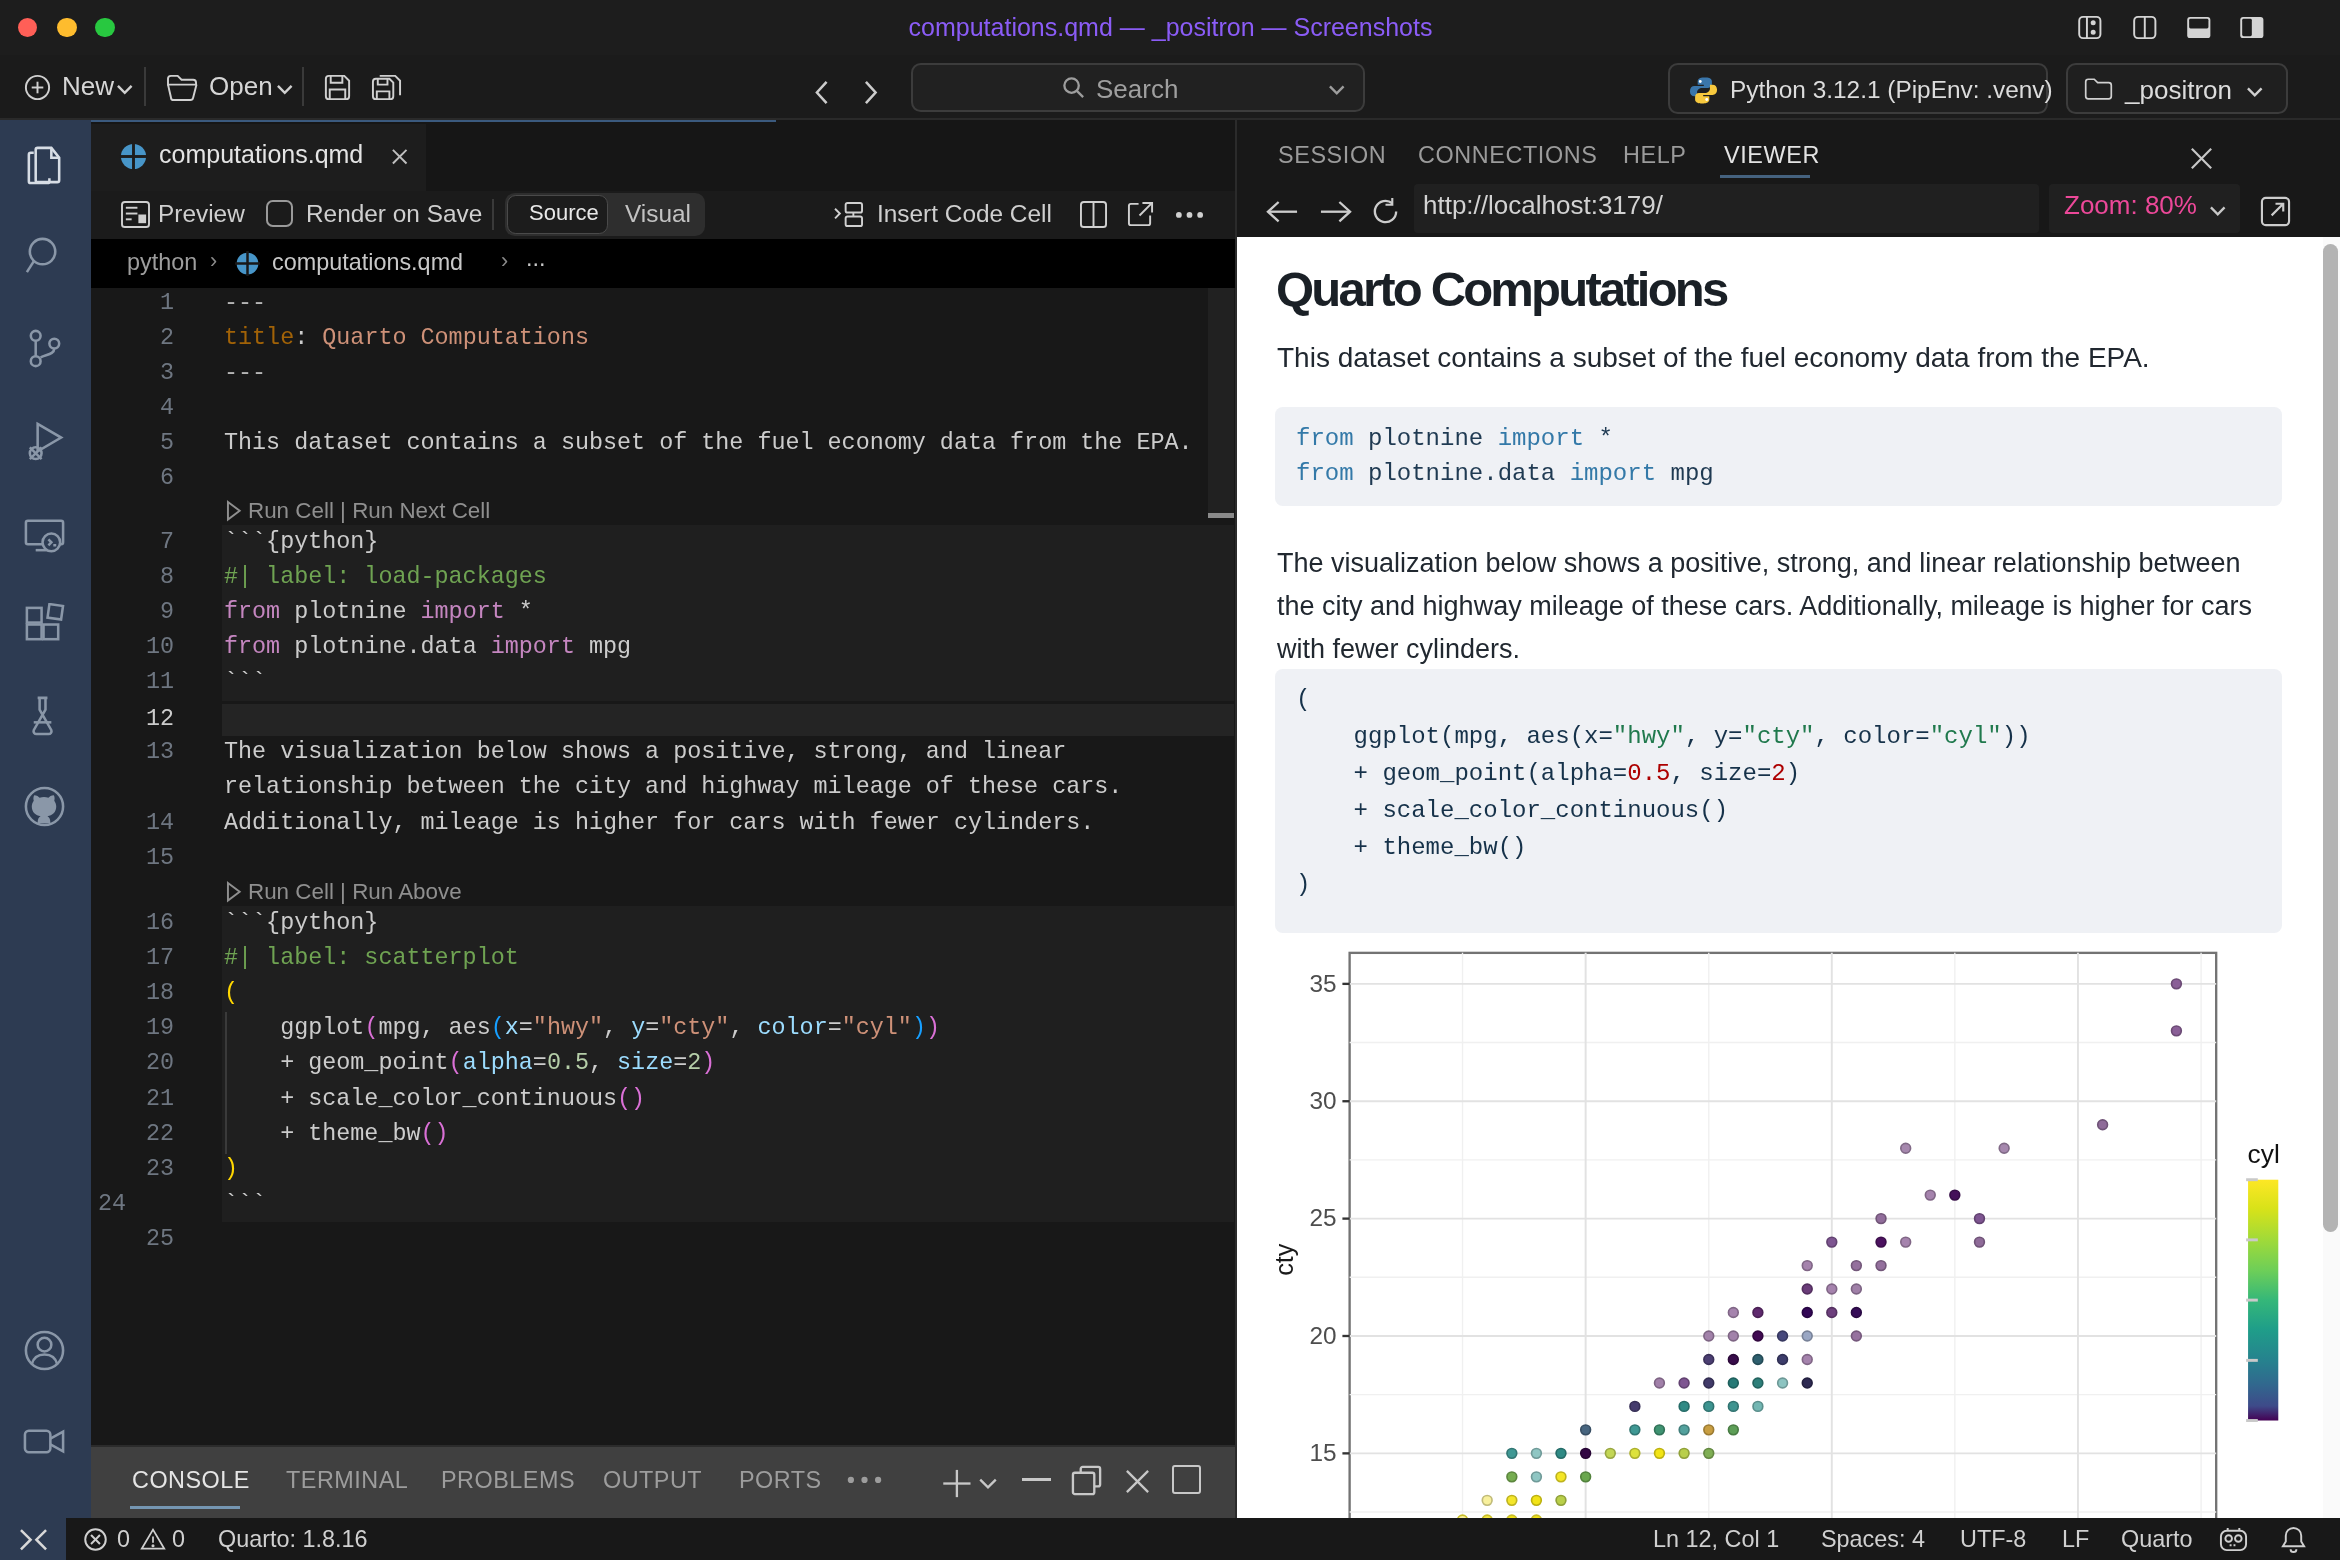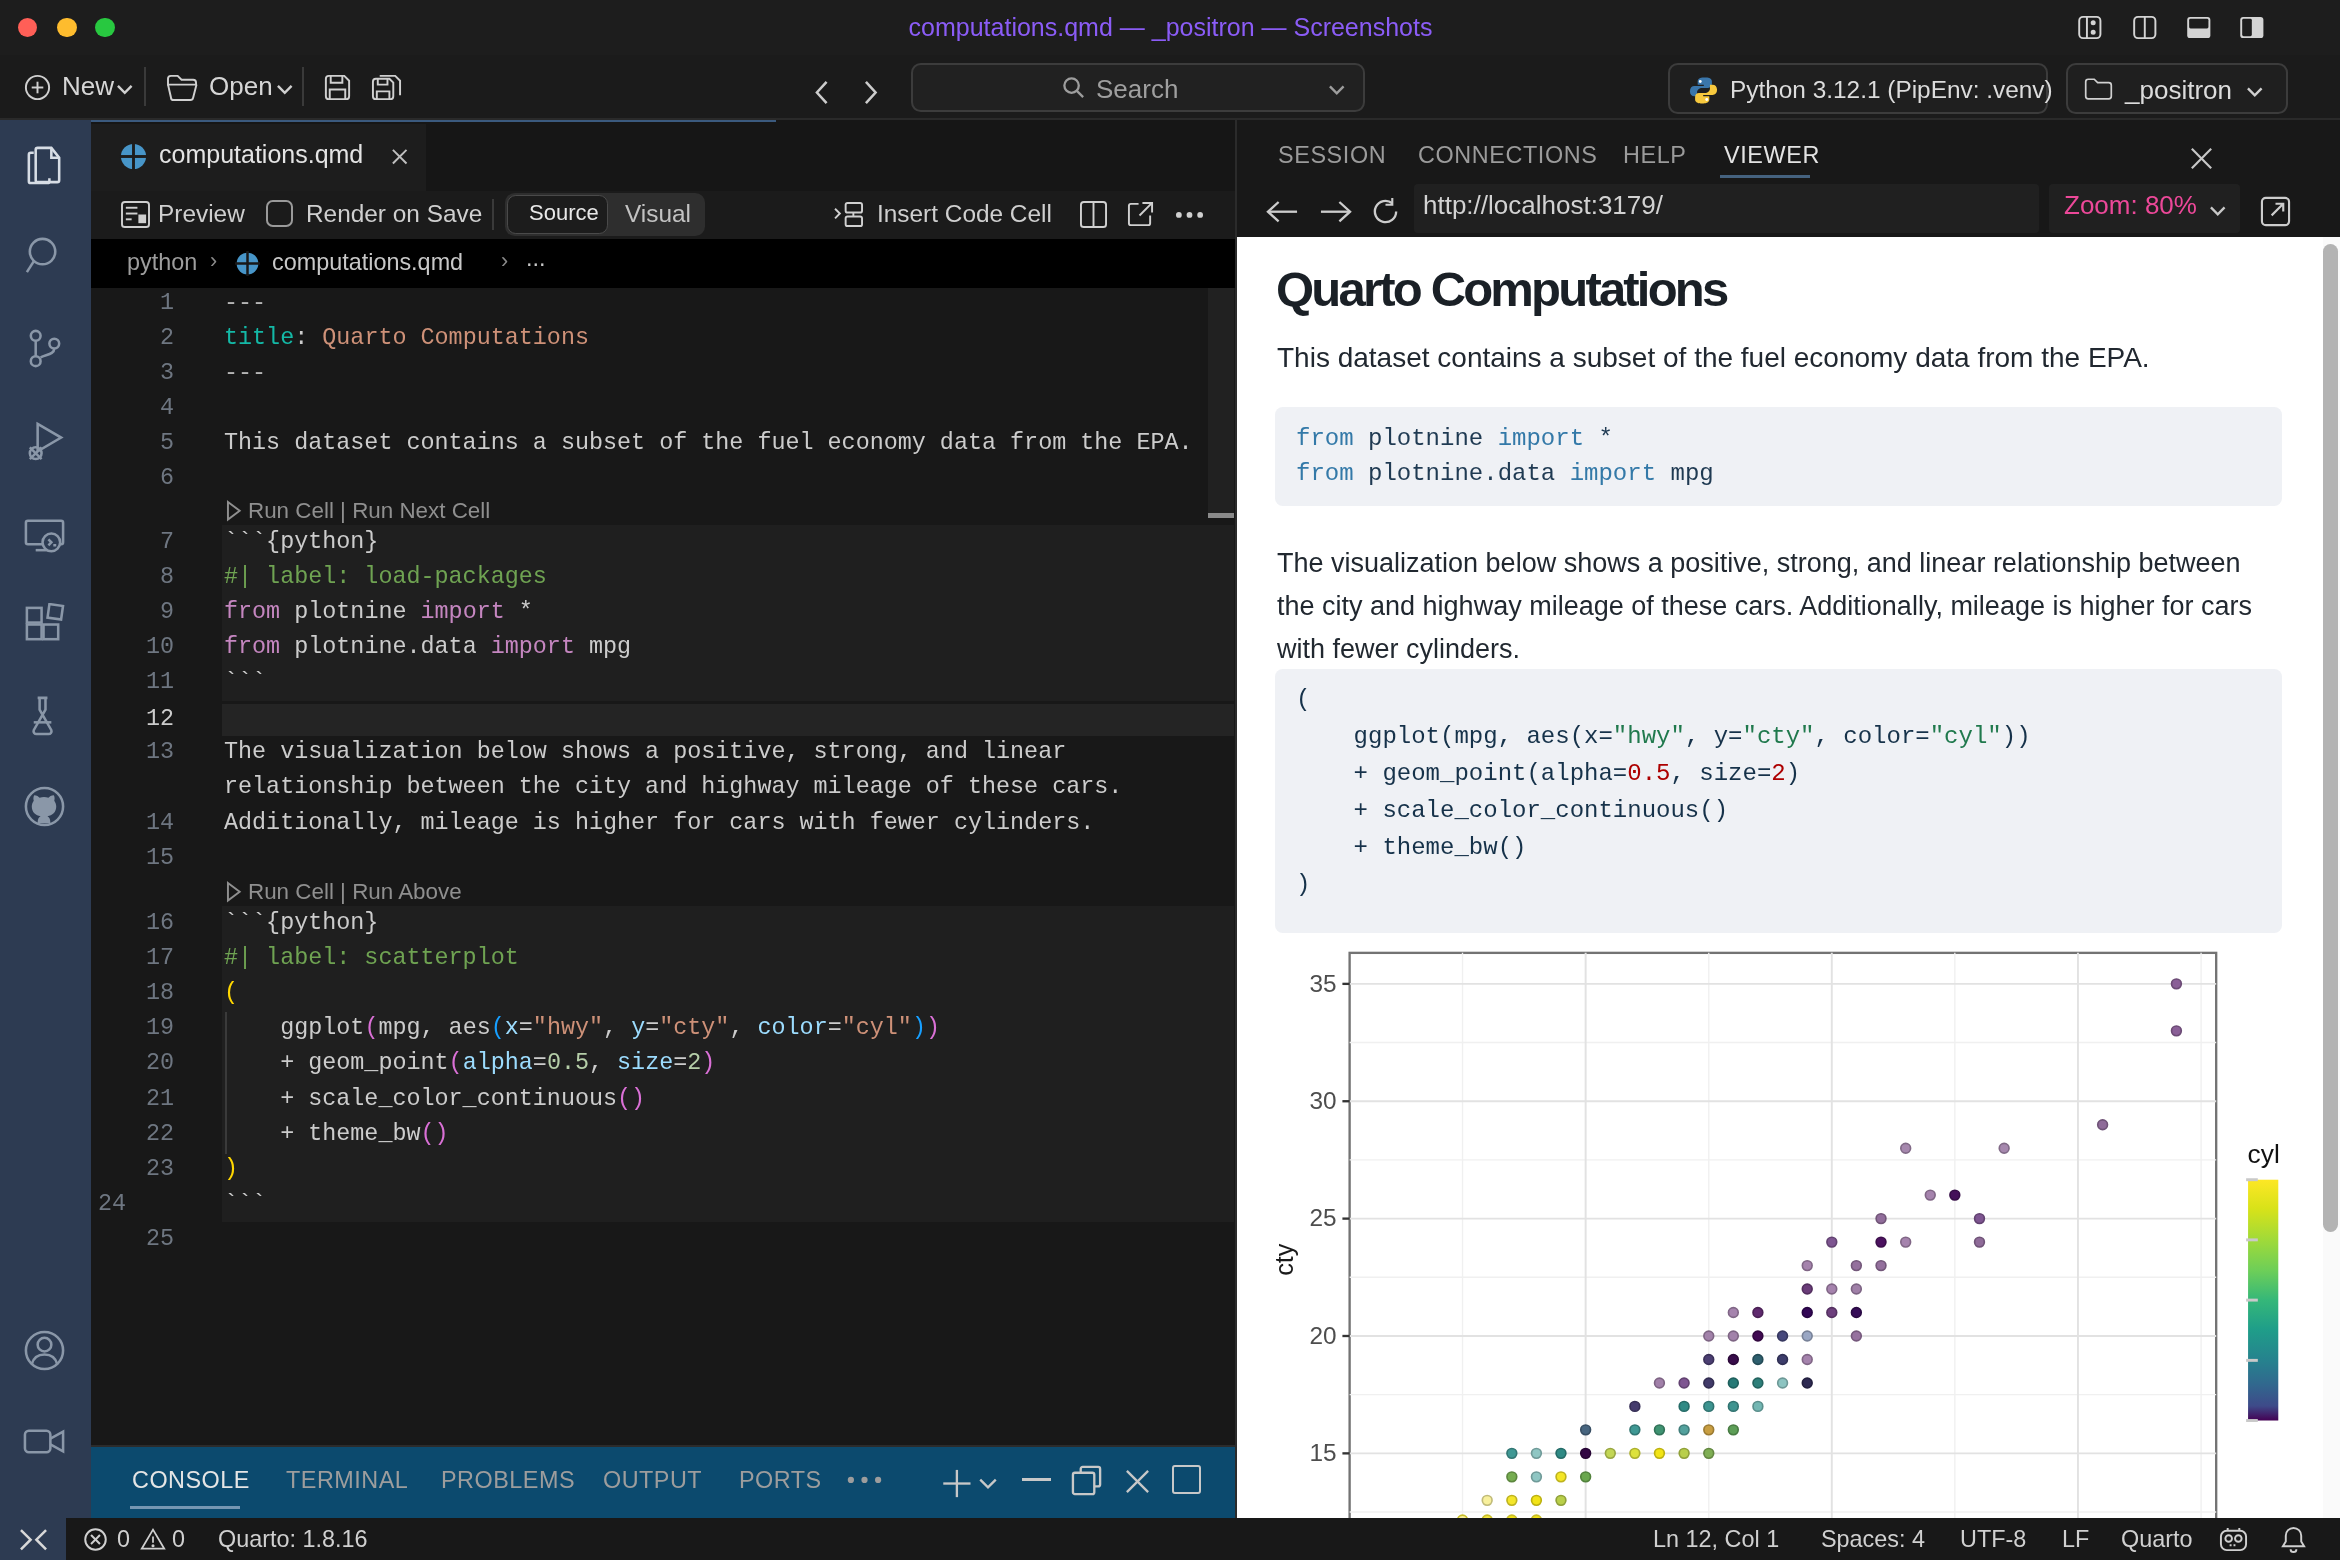--- a/index.html
+++ b/index.html
@@ -172,21 +172,21 @@
     <div class="abs" style="left:-91px;top:-288px;width:2341px;height:1560px">
       <div class="abs" style="left:222px;top:525px;width:1012px;height:176px;background:#1f1f1f"></div>
       <div class="abs" style="left:222px;top:906px;width:1012px;height:316px;background:#1f1f1f"></div>
       <div class="abs" style="left:222px;top:704px;width:1012px;height:32px;background:#242424"></div>
       <div class="abs" style="left:1208px;top:286px;width:26px;height:231px;background:rgba(255,255,255,0.045)"></div>
       <div class="abs" style="left:1208px;top:513px;width:26px;height:4.9px;background:#8a8a8a"></div>
       <div class="abs" style="left:225px;top:1012px;width:2px;height:142px;background:#3a3a3a"></div>
       <div class="abs" style="left:98px;top:286px;width:76px;height:35px;line-height:35px;font-size:23.4px;color:#6e7681;text-align:right;font-family:'Liberation Mono',monospace">1</div>
 <div class="abs mono" style="left:224px;top:286px;height:35px;line-height:35px;font-size:23.4px;white-space:pre"><span style="color:#b5b5b5">---</span></div>
 <div class="abs" style="left:98px;top:321px;width:76px;height:35px;line-height:35px;font-size:23.4px;color:#6e7681;text-align:right;font-family:'Liberation Mono',monospace">2</div>
-<div class="abs mono" style="left:224px;top:321px;height:35px;line-height:35px;font-size:23.4px;white-space:pre"><span style="color:#14b8a6">title</span><span style="color:#cccccc">:</span><span style="color:#ce9178"> Quarto Computations</span></div>
+<div class="abs mono" style="left:224px;top:321px;height:35px;line-height:35px;font-size:23.4px;white-space:pre"><span style="color:#a16207">title</span><span style="color:#cccccc">:</span><span style="color:#ce9178"> Quarto Computations</span></div>
 <div class="abs" style="left:98px;top:356px;width:76px;height:35px;line-height:35px;font-size:23.4px;color:#6e7681;text-align:right;font-family:'Liberation Mono',monospace">3</div>
 <div class="abs mono" style="left:224px;top:356px;height:35px;line-height:35px;font-size:23.4px;white-space:pre"><span style="color:#b5b5b5">---</span></div>
 <div class="abs" style="left:98px;top:391px;width:76px;height:35px;line-height:35px;font-size:23.4px;color:#6e7681;text-align:right;font-family:'Liberation Mono',monospace">4</div>
 <div class="abs" style="left:98px;top:426px;width:76px;height:35px;line-height:35px;font-size:23.4px;color:#6e7681;text-align:right;font-family:'Liberation Mono',monospace">5</div>
 <div class="abs mono" style="left:224px;top:426px;height:35px;line-height:35px;font-size:23.4px;white-space:pre"><span style="color:#cccccc">This dataset contains a subset of the fuel economy data from the EPA.</span></div>
 <div class="abs" style="left:98px;top:461px;width:76px;height:35px;line-height:35px;font-size:23.4px;color:#6e7681;text-align:right;font-family:'Liberation Mono',monospace">6</div>
 <div class="abs" style="left:98px;top:525px;width:76px;height:35px;line-height:35px;font-size:23.4px;color:#6e7681;text-align:right;font-family:'Liberation Mono',monospace">7</div>
 <div class="abs mono" style="left:224px;top:525px;height:35px;line-height:35px;font-size:23.4px;white-space:pre"><span style="color:#cccccc">```{python}</span></div>
 <div class="abs" style="left:98px;top:560px;width:76px;height:35px;line-height:35px;font-size:23.4px;color:#6e7681;text-align:right;font-family:'Liberation Mono',monospace">8</div>
 <div class="abs mono" style="left:224px;top:560px;height:35px;line-height:35px;font-size:23.4px;white-space:pre"><span style="color:#6fa352">#| label: load-packages</span></div>
@@ -225,21 +225,21 @@
 <svg class="abs" style="left:226px;top:500px" width="16.6" height="21.5" viewBox="0 0 17 22" fill="none" stroke="#8f8f8f" stroke-width="2">
         <path d="M2 2 L14 11 L2 20 Z"></path>
       </svg>
       <div class="abs" style="left:248px;top:495px;font-size:22.4px;color:#8f8f8f;height:31px;line-height:31px">Run Cell | Run Next Cell</div>
       <svg class="abs" style="left:226px;top:881px" width="16.6" height="21.5" viewBox="0 0 17 22" fill="none" stroke="#8f8f8f" stroke-width="2">
         <path d="M2 2 L14 11 L2 20 Z"></path>
       </svg>
       <div class="abs" style="left:248px;top:876px;font-size:22.4px;color:#8f8f8f;height:31px;line-height:31px">Run Cell | Run Above</div>
     </div>
   </div>
-<div class="abs" style="left:91px;top:1445px;width:1146px;height:73px;background:#0c4a6e;border-top:2px solid #2b2b2b">
+<div class="abs" style="left:91px;top:1445px;width:1146px;height:73px;background:#404040;border-top:2px solid #2b2b2b">
     <div class="abs" style="left:41px;top:19.5px;font-size:23.4px;letter-spacing:0.5px;color:#e5e5e5">CONSOLE</div>
     <div class="abs" style="left:195px;top:19.5px;font-size:23.4px;letter-spacing:0.5px;color:#9d9d9d">TERMINAL</div>
     <div class="abs" style="left:350px;top:19.5px;font-size:23.4px;letter-spacing:0.5px;color:#9d9d9d">PROBLEMS</div>
     <div class="abs" style="left:512px;top:19.5px;font-size:23.4px;letter-spacing:0.5px;color:#9d9d9d">OUTPUT</div>
     <div class="abs" style="left:648px;top:19.5px;font-size:23.4px;letter-spacing:0.5px;color:#9d9d9d">PORTS</div>
     <div class="abs" style="left:39px;top:59px;width:110px;height:2.9px;background:#7596b2"></div>
     <svg class="abs" style="left:756px;top:29px" width="35" height="7.8" viewBox="0 0 36 8" fill="#9d9d9d">
       <circle cx="4" cy="4" r="3.2"></circle>
       <circle cx="18" cy="4" r="3.2"></circle>
       <circle cx="32" cy="4" r="3.2"></circle>

